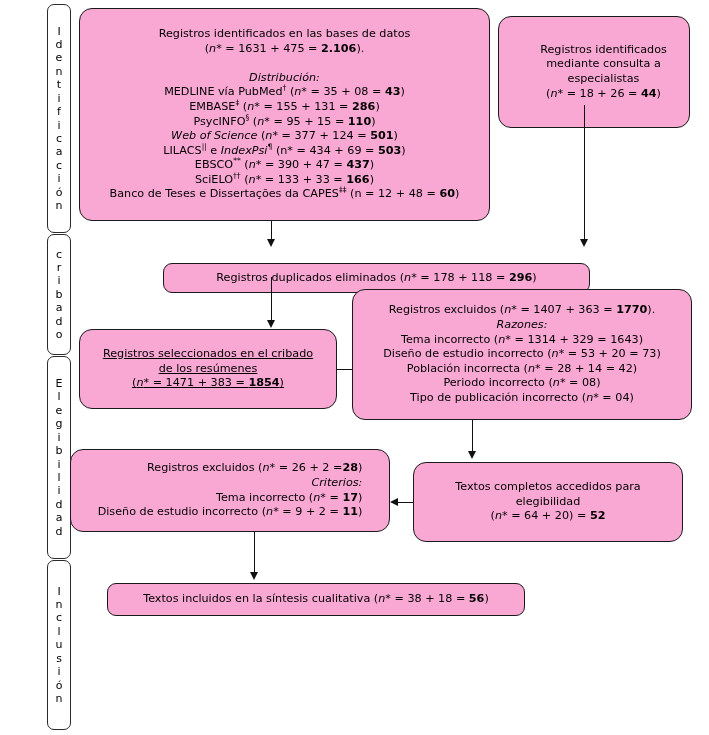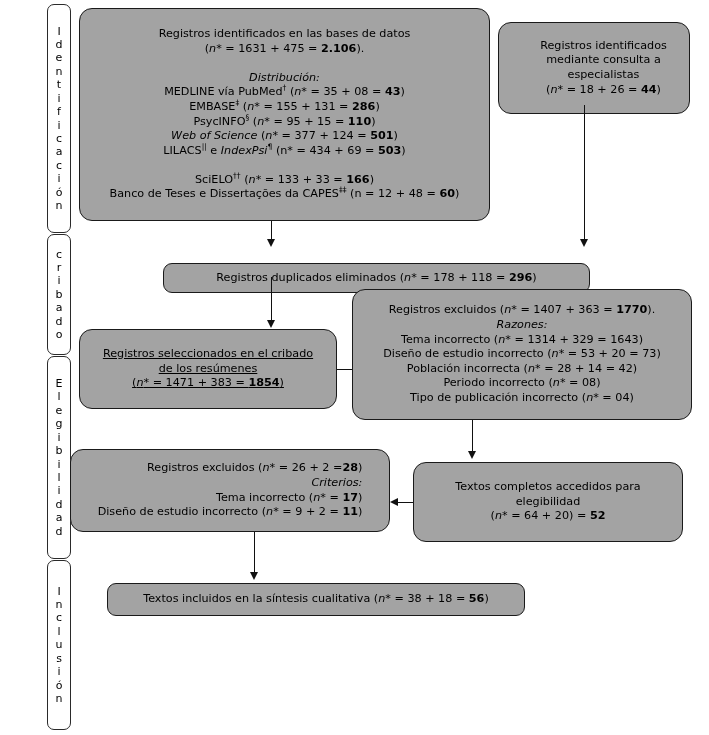--- a/index.html
+++ b/index.html
@@ -38,21 +38,21 @@
     color: #000;
     white-space: pre-line;
     width: 13px;
   }
 
   
   .box {
     position: absolute;
     border: 1.4px solid #1a1a1a;
     border-radius: 13px;
-    background: #a3a3a3;
+    background: #f9a8d4;
     box-sizing: border-box;
     display: flex;
     align-items: center;
     justify-content: center;
     text-align: center;
     padding: 4px 6px;
   }
   .box .txt {
     font-size: 11.2px;
     line-height: 14.6px;
@@ -160,27 +160,27 @@
     <div class="txt">
       <span>Registros identificados en las bases de datos</span><br>
       <span>(<span class="it">n</span>* = 1631 + 475 = <span class="bd">2.106</span>).</span>
       <br><br>
       <span class="it">Distribución:</span><br>
       <span>MEDLINE vía PubMed<span class="sup">†</span> (<span class="it">n</span>* = 35 + 08 = <span class="bd">43</span>)</span><br>
       <span>EMBASE<span class="sup">‡</span> (<span class="it">n</span>* = 155 + 131 = <span class="bd">286</span>)</span><br>
       <span>PsycINFO<span class="sup">§</span> (<span class="it">n</span>* = 95 + 15 = <span class="bd">110</span>)</span><br>
       <span><span class="it">Web of Science</span> (<span class="it">n</span>* = 377 + 124 = <span class="bd">501</span>)</span><br>
       <span>LILACS<span class="sup">||</span> e <span class="it">IndexPsi</span><span class="sup">¶</span> (n* = 434 + 69 = <span class="bd">503</span>)</span><br>
-      <br>
+      <span>EBSCO<span class="sup">**</span> (<span class="it">n</span>* = 390 + 47 = <span class="bd">437</span>)</span><br>
       <span>SciELO<span class="sup">††</span> (<span class="it">n</span>* = 133 + 33 = <span class="bd">166</span>)</span><br>
       <span>Banco de Teses e Dissertações da CAPES<span class="sup">‡‡</span> (n = 12 + 48 = <span class="bd">60</span>)</span>
     </div>
   </div>
 
-  <div class="box" style="left:498px; top:22px; width:192px; height:92px;padding-left:25px;">
+  <div class="box" style="left:498px; top:16px; width:192px; height:112px;padding-left:25px;">
     <div class="txt">
       <span>Registros identificados</span><br>
       <span>mediante consulta a</span><br>
       <span>especialistas</span><br>
       <span>(<span class="it">n</span>* = 18 + 26 = <span class="bd">44</span>)</span>
     </div>
   </div>
 
   <div class="vline" style="left:271px; top:221px; height:20px;"></div>
   <div class="arrow-down" style="left:266.5px; top:239px;"></div>

